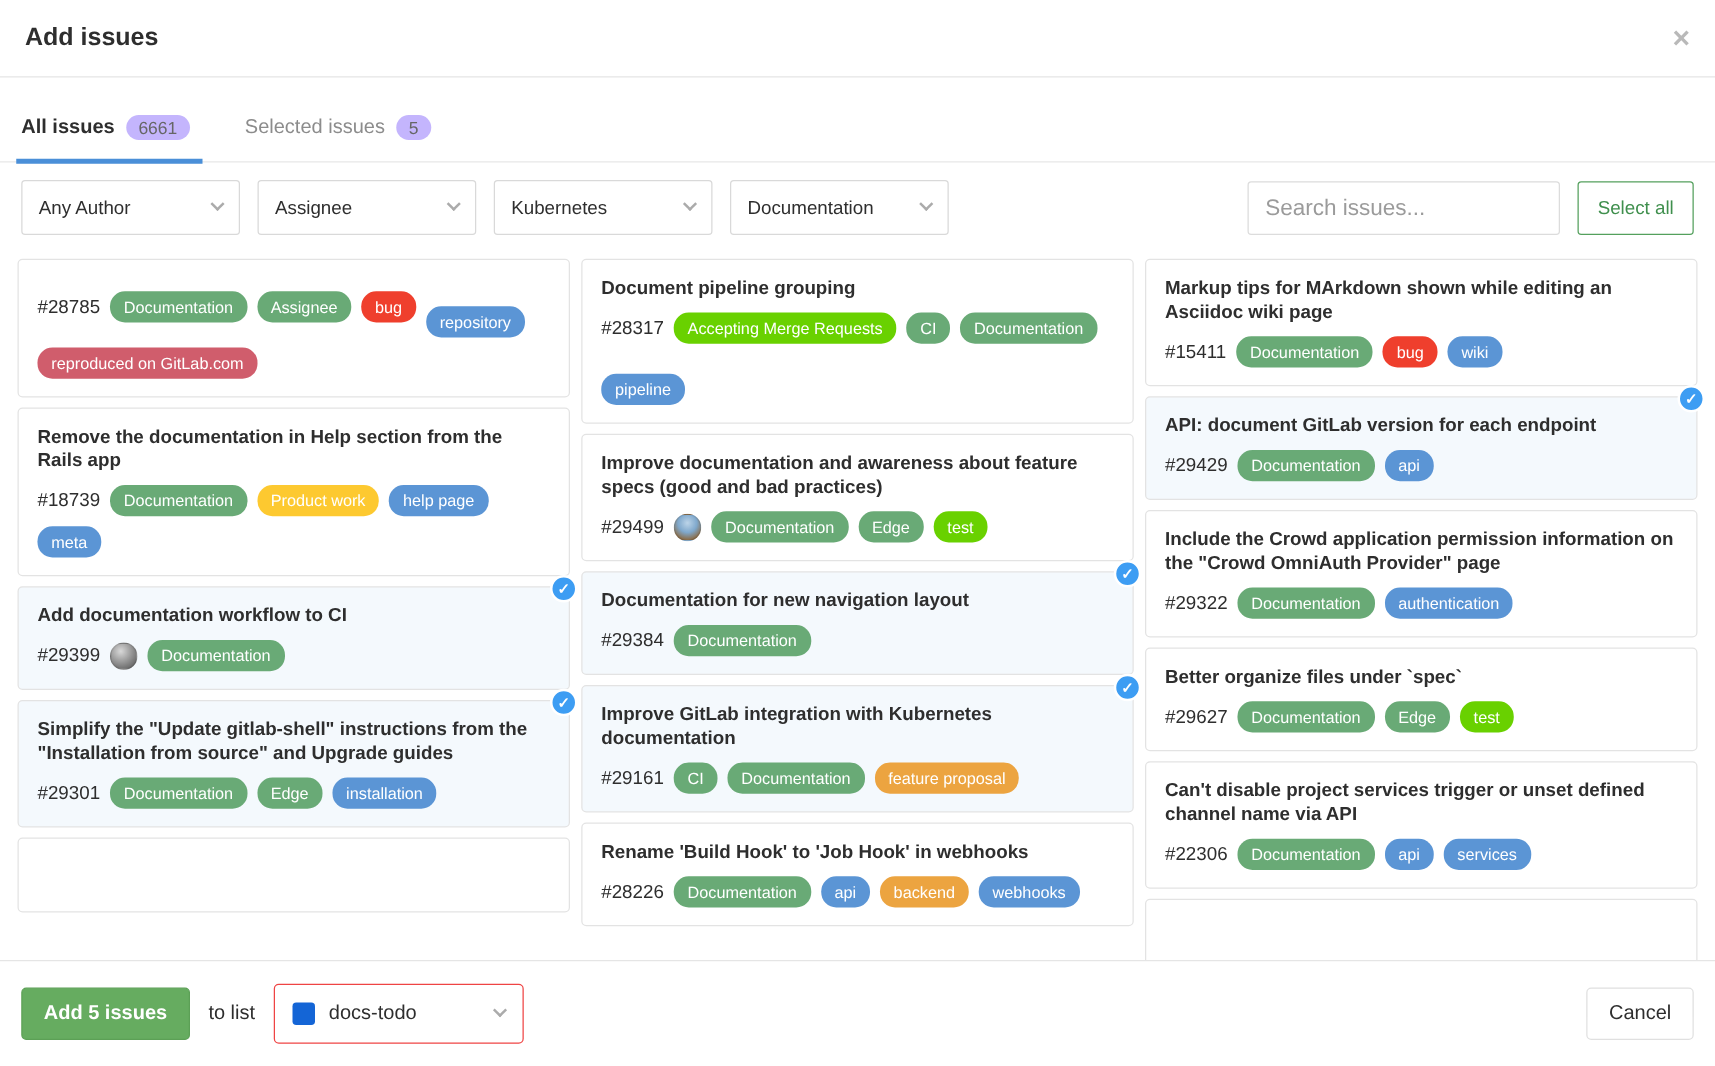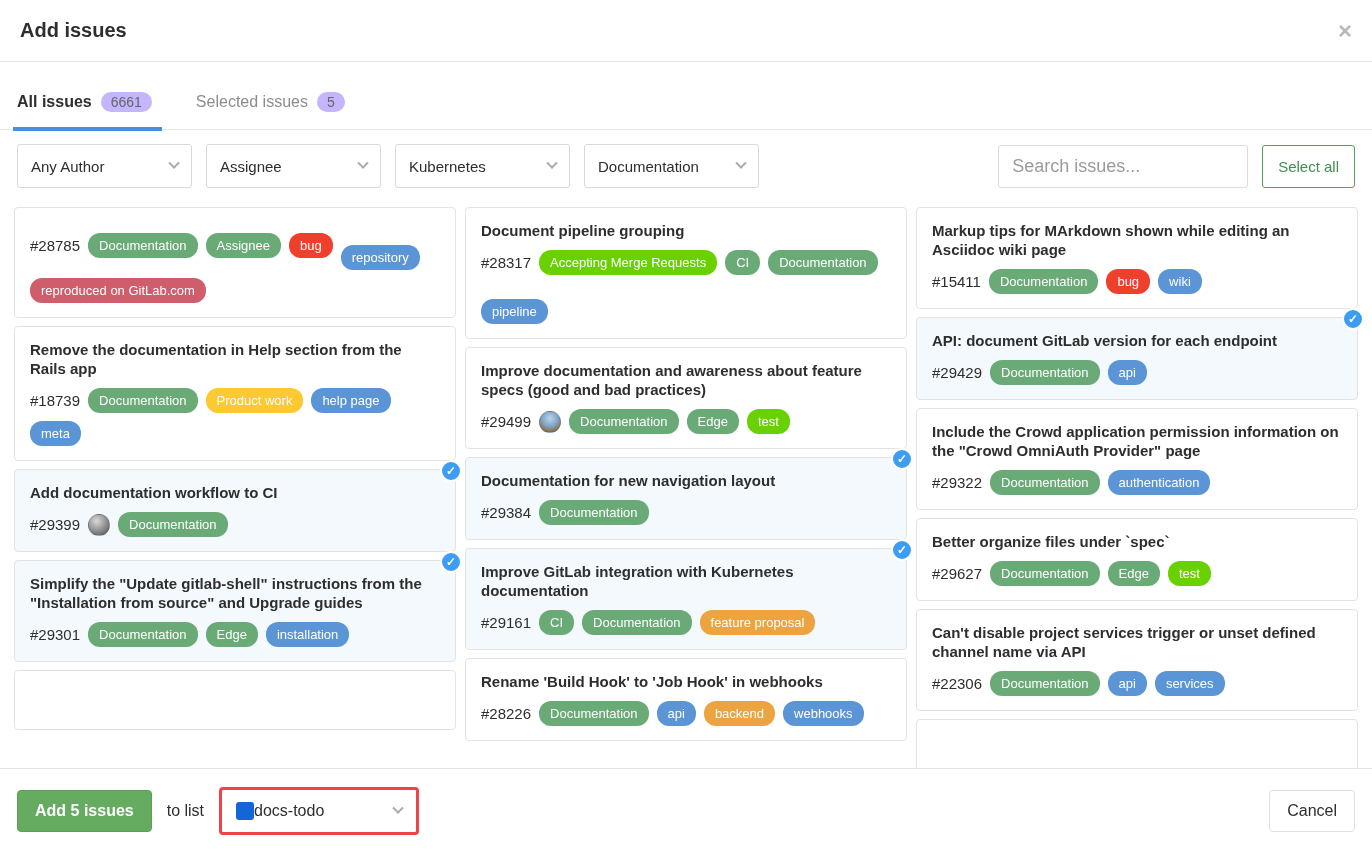--- a/index.html
+++ b/index.html
@@ -41,21 +41,21 @@
   .avatar { width:22px; height:22px; border-radius:50%; flex:0 0 22px; border:1px solid rgba(0,0,0,.08); }
   .avatar.gray { background:radial-gradient(circle at 38% 30%, #d9d9d9 0%, #9a9a9a 45%, #4f4f4f 100%); }
   .avatar.color { background:radial-gradient(circle at 50% 32%, #bcd4e8 0%, #7fa8cc 45%, #8a6f4e 78%, #5d4a33 100%); }
   .check-badge { position:absolute; top:-10px; right:-7px; width:22px; height:22px; background:#3d9df3; border:2px solid #fff;
                  border-radius:50%; color:#fff; font-size:12px; font-weight:bold; display:flex; align-items:center; justify-content:center; }
 
   
   .modal-footer { flex:0 0 85px; border-top:1px solid #e5e5e5; background:#fff; display:flex; align-items:center; padding:0 17px; }
   .add-btn { background:#66ac60; color:#fff; font-size:16px; font-weight:bold; border:1px solid #5ca056; border-radius:4px; padding:11px 17px; cursor:pointer; }
   .to-list { font-size:16px; margin:0 15px; }
-  .list-dropdown { width:200px; height:48px; border:3px solid #ef4444; border-radius:4px; display:flex; align-items:center; padding:0 14px; font-size:16px; cursor:pointer; }
+  .list-dropdown { width:200px; height:48px; border:1px solid #ef4444; border-radius:4px; display:flex; align-items:center; padding:0 14px; gap:11px; font-size:16px; cursor:pointer; }
   .list-square { width:18px; height:18px; border-radius:3px; flex:0 0 18px; }
   .list-dropdown .chev { margin-left:auto; }
   .cancel-btn { margin-left:auto; background:#fff; border:1px solid #e0e0e0; border-radius:4px; font-size:16px; color:#2e2e2e; padding:11px 17px; cursor:pointer; }
 </style>
 </head>
 <body>
 
 <div class="modal">
 
   <div class="modal-header">

